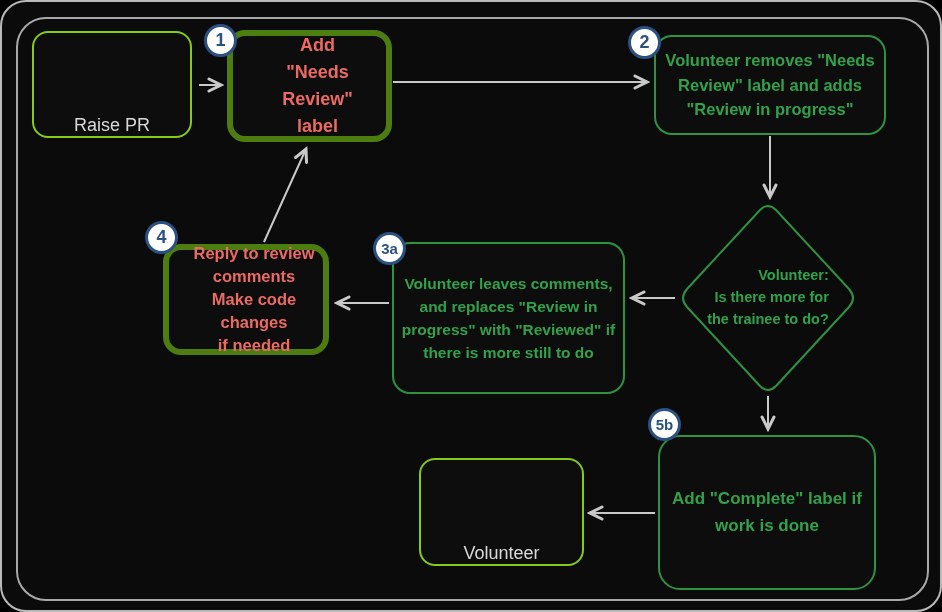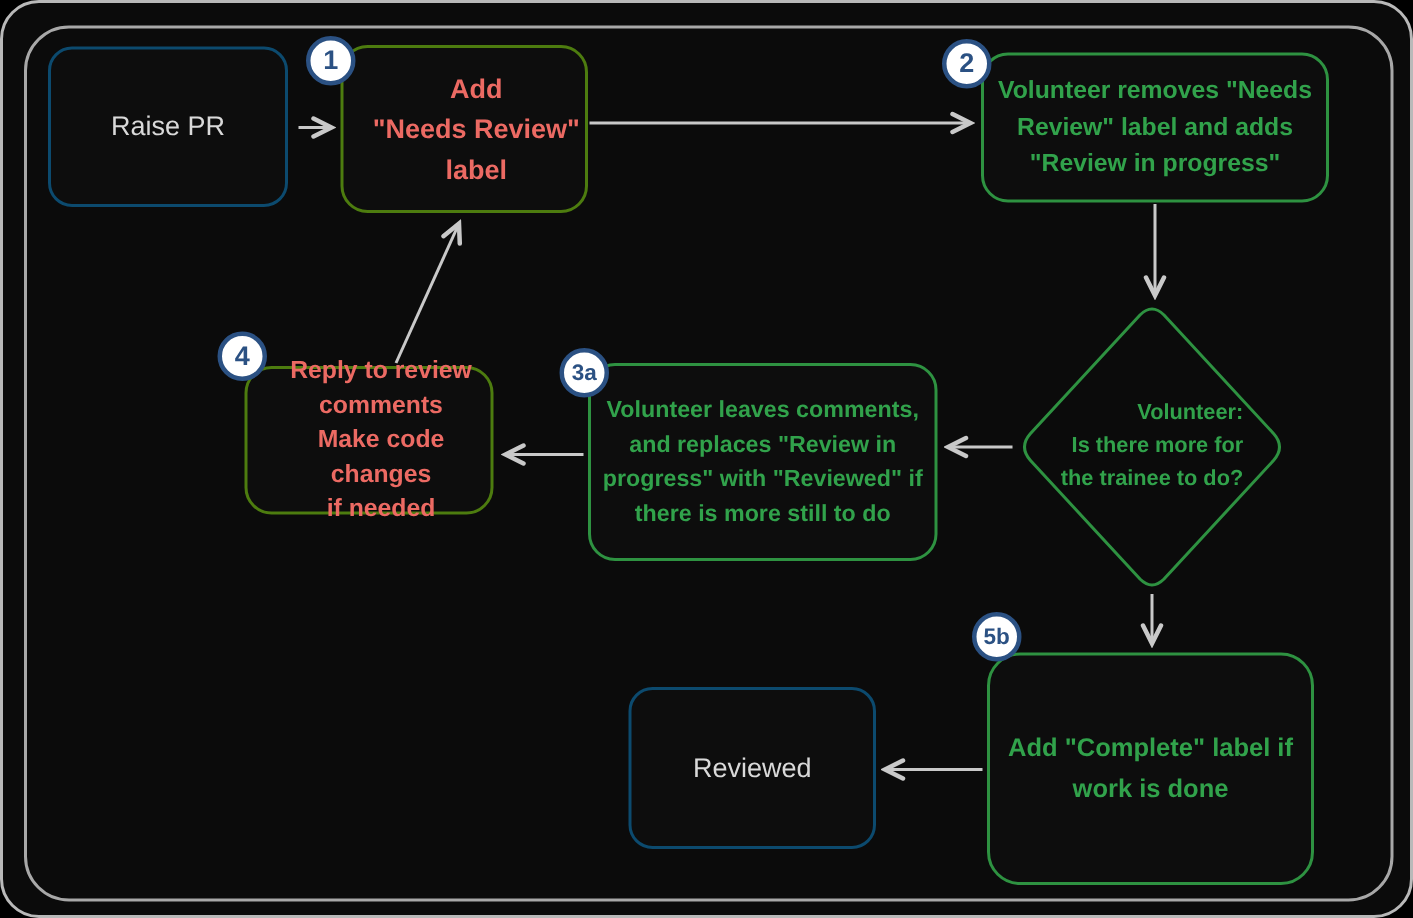--- a/index.html
+++ b/index.html
@@ -11,23 +11,23 @@
   .frame{
     position:absolute;left:14px;top:15px;right:11px;bottom:9px;
     border:2px solid #a8a8a8;border-radius:30px;pointer-events:none;
   }
   .overlay{position:absolute;left:0;top:0;width:942px;height:612px;pointer-events:none;}
   .node{
     position:absolute;display:flex;align-items:center;justify-content:center;
     box-sizing:border-box;text-align:center;border-radius:18px;background:#0d0d0d;
   }
   .node-text{white-space:pre-line;font-weight:600;}
-  .neutral{border:2px solid #0c4a6e;}
+  .neutral{border:2px solid #84cc16;align-items:flex-end;}
   .neutral .node-text{color:#d9d9d9;font-weight:500;}
-  .red{border:2px solid #4d7c0f;padding-left:16px;}
+  .red{border:6px solid #4d7c0f;padding-left:16px;}
   .red .node-text{color:#ec6a63;}
   .green{border:2px solid #2e9241;}
   .green .node-text{color:#31a24b;}
   .badge{
     position:absolute;width:33px;height:33px;border-radius:50%;
     background:#ffffff;border:3px solid #2b5183;box-sizing:border-box;
     display:flex;align-items:center;justify-content:center;
     color:#2b5183;font-weight:700;font-size:18px;z-index:5;
   }
   .badge.small{font-size:15px;}
@@ -80,41 +80,41 @@
   <div class="node green" style="left:652px;top:33px;width:232px;height:100px;">
     <span class="node-text" style="font-size:16.5px;line-height:1.5;">Volunteer removes "Needs
 Review" label and adds
 "Review in progress"</span>
   </div>
 
   <div class="decision-text">Volunteer:
 Is there more for
 the trainee to do?</div>
 
-  <div class="node green" style="left:390px;top:240px;width:233px;height:132px;">
+  <div class="node green" style="left:390px;top:240px;width:233px;height:152px;">
     <span class="node-text" style="font-size:15.5px;line-height:1.5;">Volunteer leaves comments,
 and replaces "Review in
 progress" with "Reviewed" if
 there is more still to do</span>
   </div>
 
-  <div class="node red" style="left:161px;top:242px;width:166px;height:99px;">
+  <div class="node red" style="left:161px;top:242px;width:166px;height:111px;">
     <span class="node-text" style="font-size:16.5px;line-height:1.4;">Reply to review
 comments
 Make code changes
 if needed</span>
   </div>
 
   <div class="node green" style="left:656px;top:433px;width:218px;height:155px;border-radius:22px;">
     <span class="node-text" style="font-size:17px;line-height:1.55;">Add "Complete" label if
 work is done</span>
   </div>
 
   <div class="node neutral" style="left:417px;top:456px;width:165px;height:108px;border-radius:16px;">
-    <span class="node-text" style="font-size:18px;">Reviewed</span>
+    <span class="node-text" style="font-size:18px;">Volunteer</span>
   </div>
 
   <div class="badge" style="left:202px;top:22px;">1</div>
   <div class="badge" style="left:626px;top:24px;">2</div>
   <div class="badge small" style="left:371px;top:218px;margin-top:12px;">3a</div>
   <div class="badge" style="left:143px;top:219px;">4</div>
   <div class="badge small" style="left:646px;top:406px;">5b</div>
 
 
 </div>

